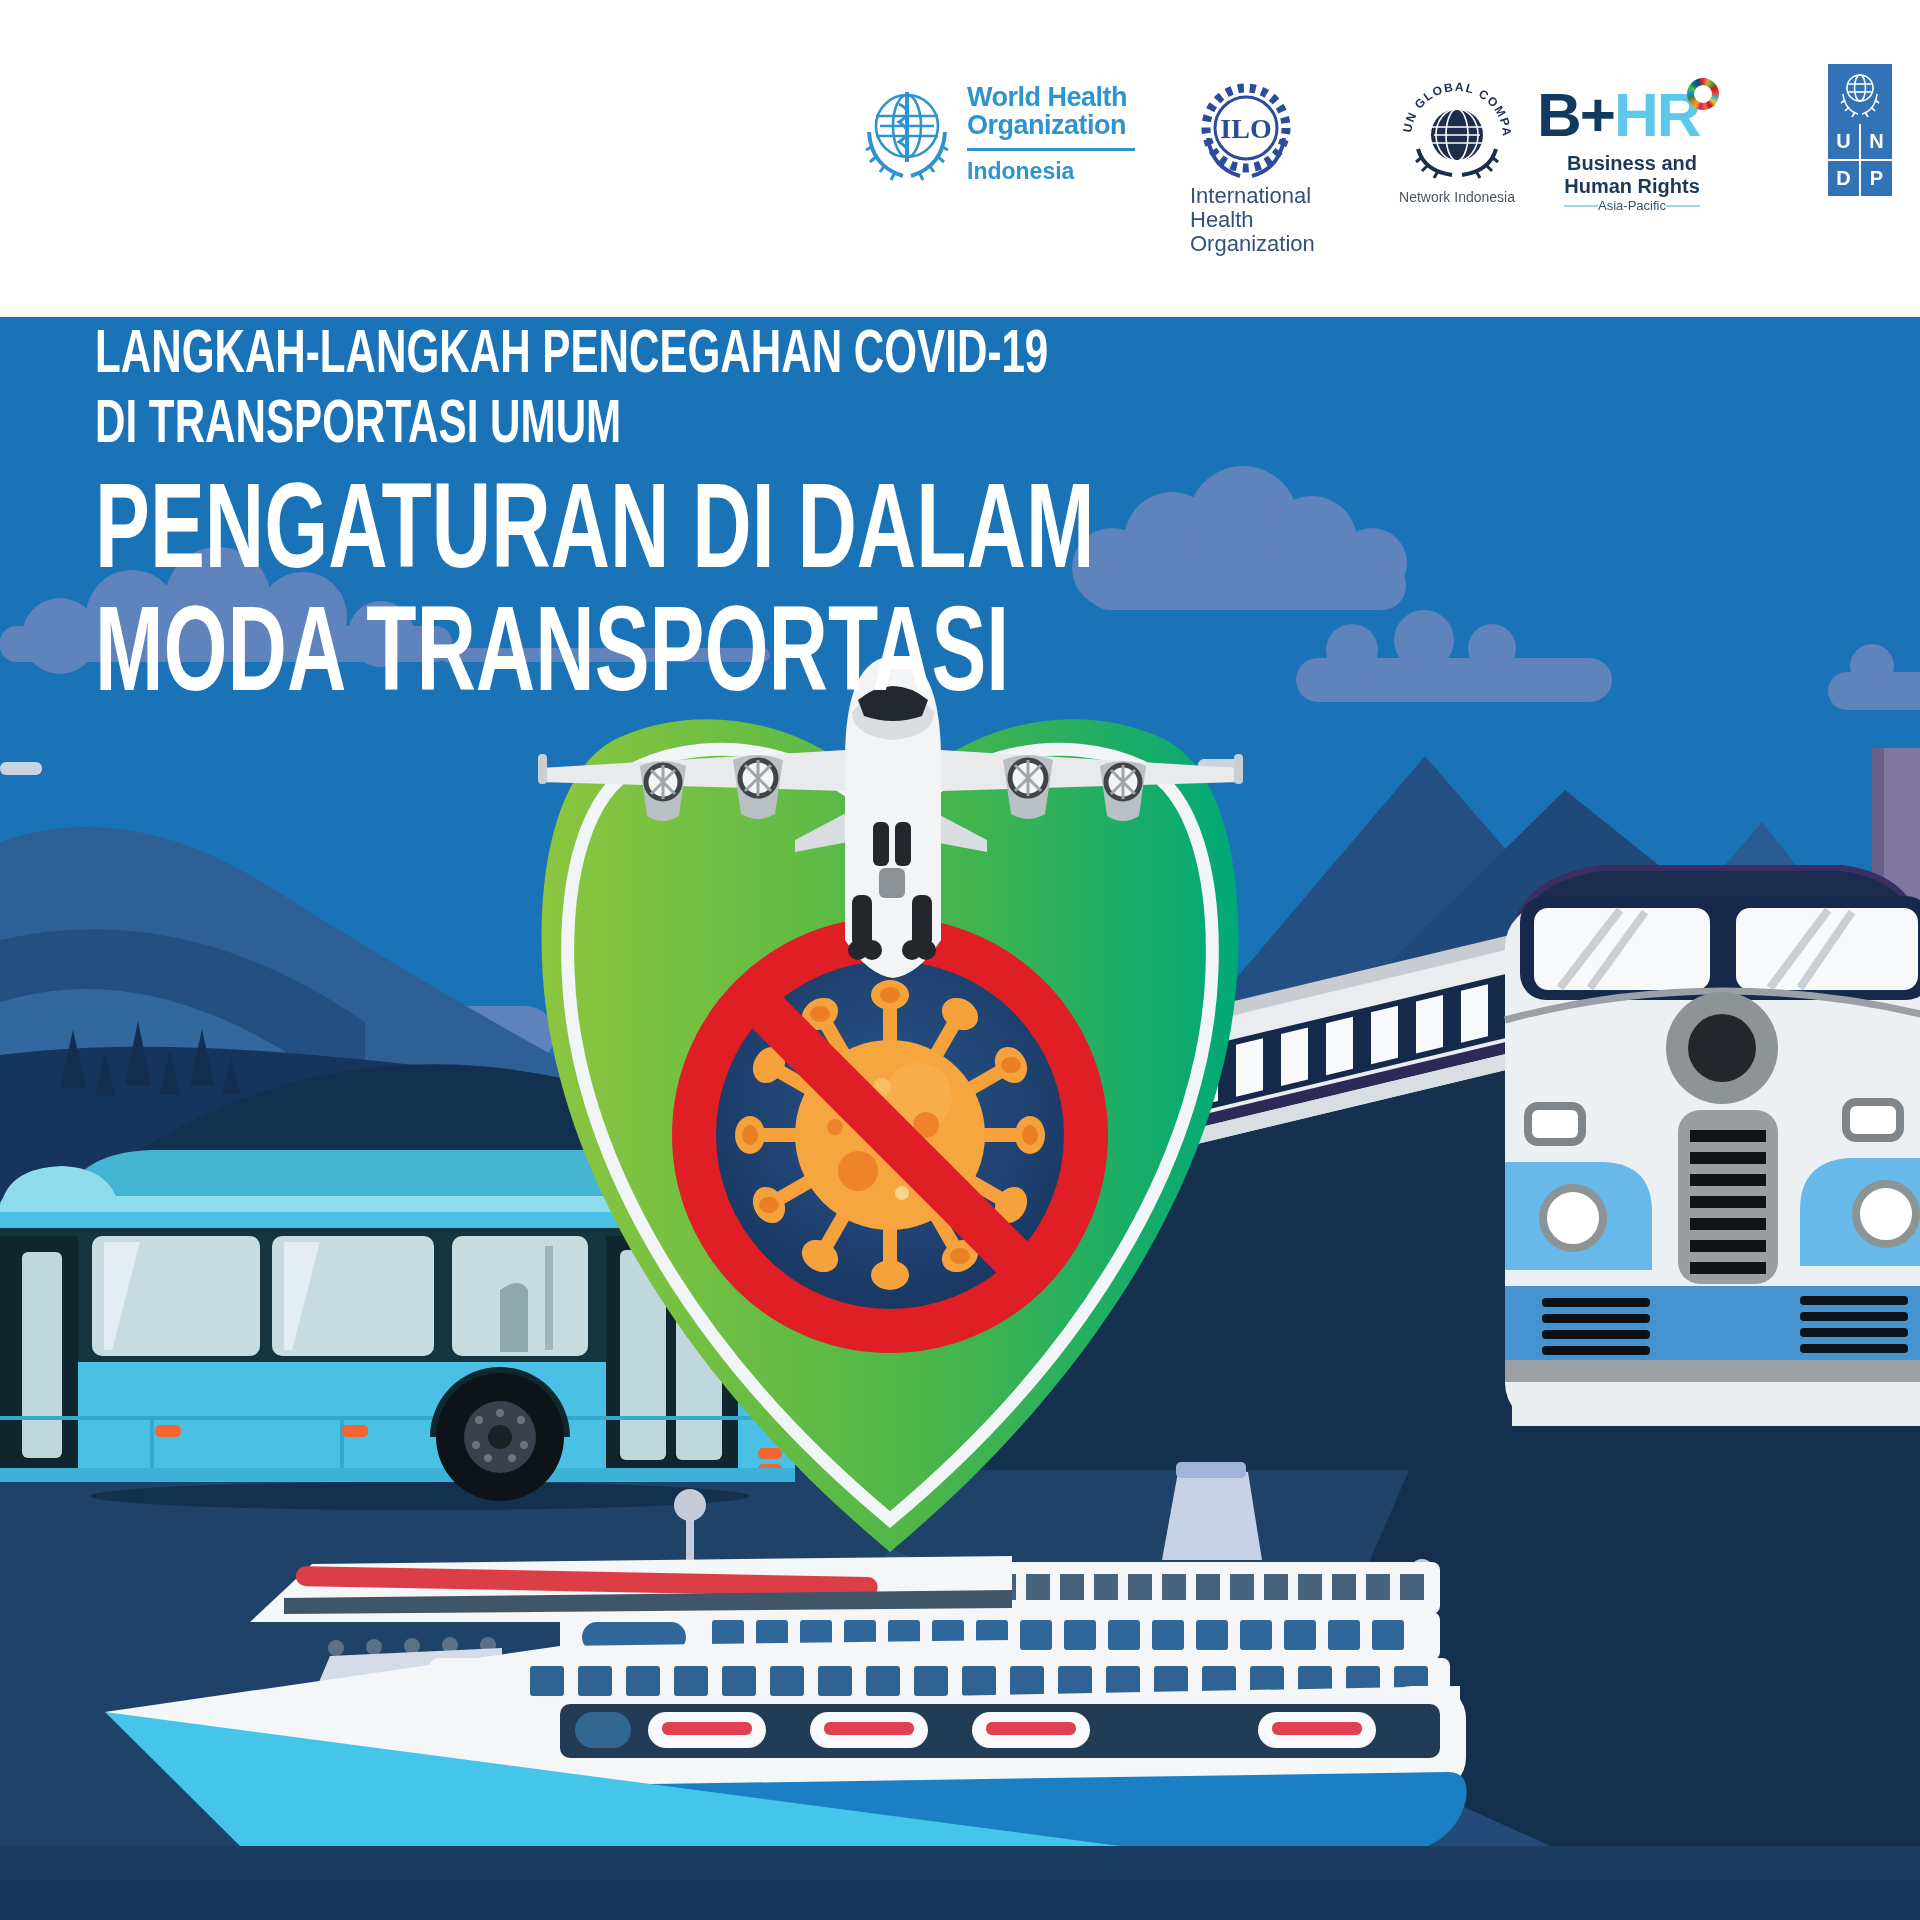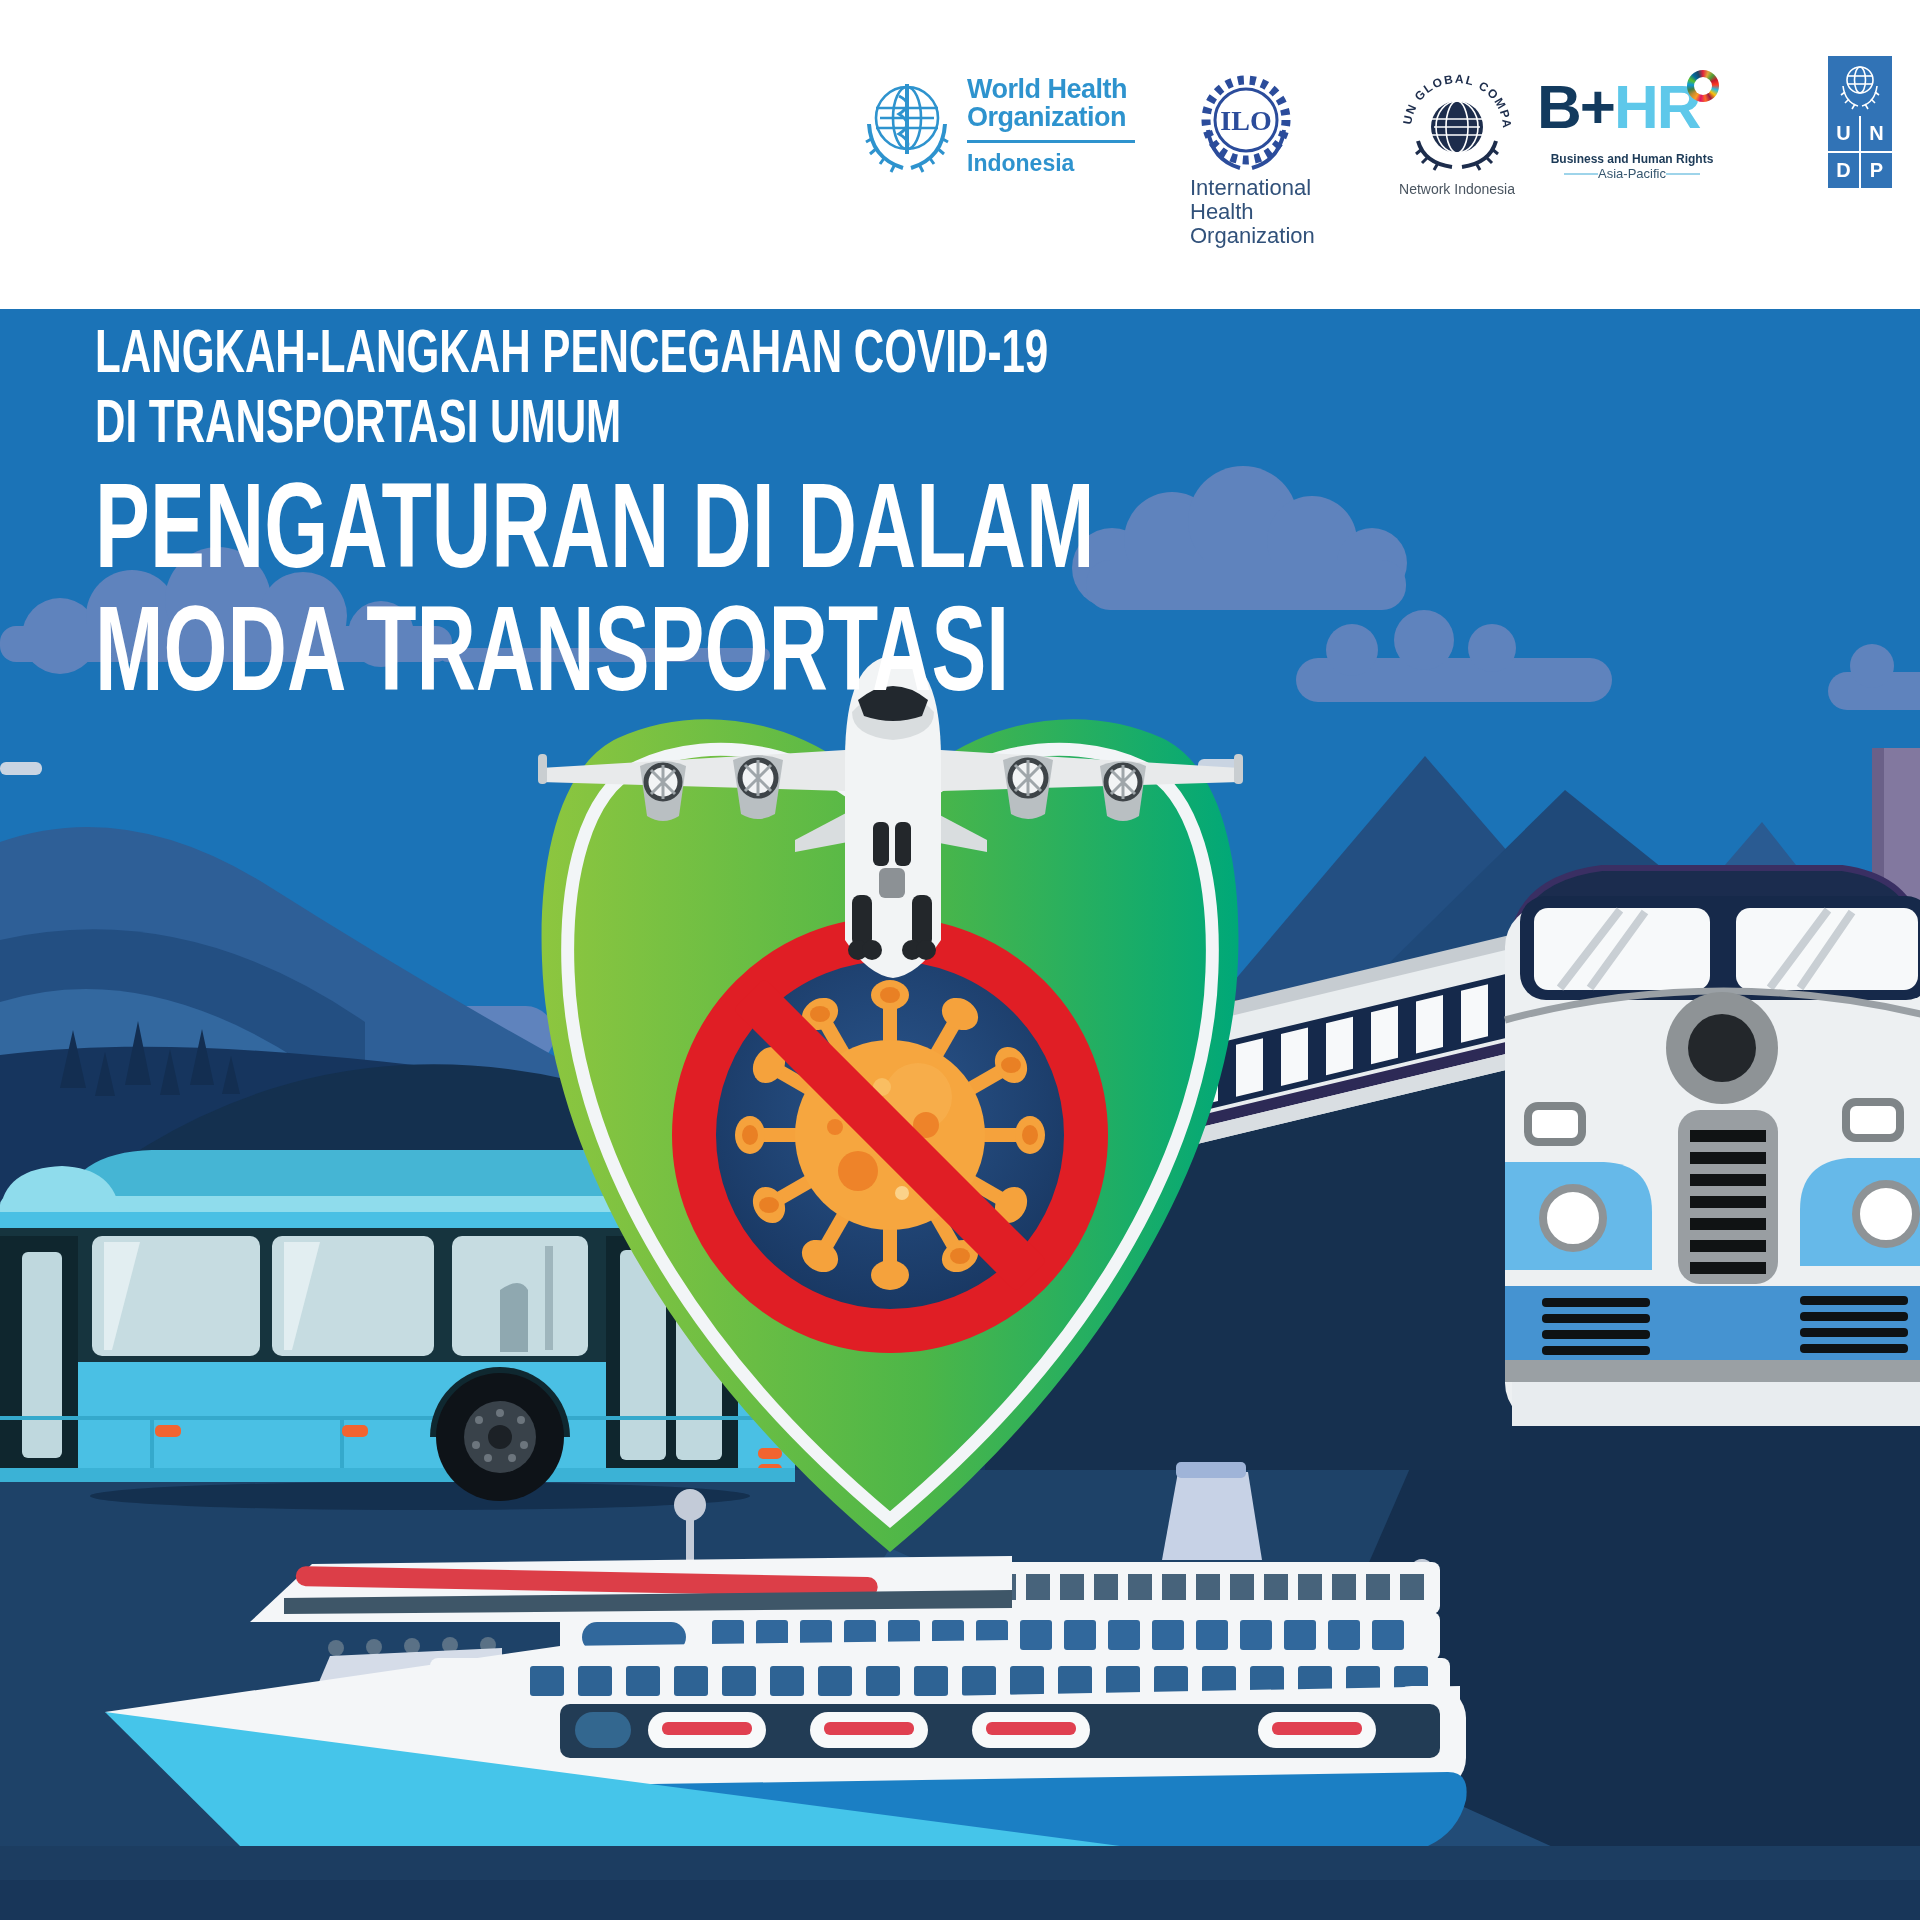--- a/index.html
+++ b/index.html
@@ -1,38 +1,38 @@
 <!DOCTYPE html>
 <html style="--header_bg: #FFFFFF; --sky_blue: #1B73B7; --cloud_slate: #5F83BD; --navy_foreground: #16355E; --shield_green_light: #8DC63F; --shield_green_dark: #00A878; --prohibition_red: #E01E25; --virus_orange: #F6A63F; --bus_cyan: #4AC0E4; --train_blue: #4593D1; --hull_blue: #1B7FC4; --wave_cyan: #45C5EA; --who_blue: #2E93CE; --ilo_blue: #2B4C9B; --ungc_navy: #1D2D4C; --bhr_navy: #123A5E; --bhr_cyan: #5EC8EA; --undp_blue: #3173B6; --title_white: #FFFFFF;"><head>
 <meta charset="utf-8">
 <style>
   html,body{margin:0;padding:0;background:#0e2238;}
   .poster{position:relative;width:1920px;height:1920px;overflow:hidden;background:#fff;
           font-family:"Liberation Sans",sans-serif;}
   .art{position:absolute;inset:0;}
   .art svg{position:absolute;left:0;top:0;}
   
-  .header{position:absolute;left:0;top:0;width:1920px;height:309px;background:var(--header_bg,#fff);z-index:5;}
+  .header{position:absolute;left:0;top:8px;width:1920px;height:309px;background:var(--header_bg,#fff);z-index:5;}
   .logo{position:absolute;display:flex;align-items:center;}
   .who{left:857px;top:72px;}
   .who-text{margin-left:10px;color:var(--who_blue,#2E93CE);font-weight:700;}
   .who-l{font-size:27px;line-height:28px;letter-spacing:-.5px;}
   .who-rule{height:3px;background:var(--who_blue,#2E93CE);margin:9px 0 7px 0;width:168px;}
   .who-country{font-size:23px;}
   .ilo{left:1178px;top:68px;flex-direction:column;}
   .ilo-text{margin-left:12px;color:#31517A;font-weight:400;font-size:22px;line-height:24px;}
   .ungc{left:1398px;top:63px;display:block;text-align:center;width:118px;}
   .ungc-caption{margin-top:2px;font-size:14px;color:#4A5560;}
   .bhr{left:1537px;top:78px;display:block;width:190px;text-align:center;}
   .bhr-brand{position:relative;font-weight:700;font-size:62px;line-height:58px;letter-spacing:-2px;color:var(--bhr_navy,#123A5E);text-align:left;}
   .bhr-hr{color:var(--bhr_cyan,#5EC8EA);}
   .sdg-wheel{position:absolute;right:8px;top:-8px;width:32px;height:32px;border-radius:50%;
     background:conic-gradient(#e5243b,#dda63a,#4c9f38,#c5192d,#ff3a21,#26bde2,#fcc30b,#a21942,#fd6925,#dd1367,#fd9d24,#bf8b2e,#3f7e44,#0a97d9,#56c02b,#00689d,#19486a,#e5243b);}
   .sdg-wheel::after{content:"";position:absolute;inset:7px;background:#fff;border-radius:50%;}
-  .bhr-c1{font-size:12px;color:#1C3A57;font-weight:700;margin-top:16px;}
+  .bhr-c1{font-size:20px;color:#1C3A57;font-weight:700;margin-top:8px;}
   .bhr-c2{font-size:13px;color:#35566E;display:flex;align-items:center;justify-content:center;}
   .bhr-c2 .dash{display:inline-block;width:34px;height:2px;background:#9ED4EA;}
   .undp{left:1828px;top:56px;display:block;width:64px;}
   .undp-box{width:64px;height:132px;background:var(--undp_blue,#3173B6);display:flex;flex-direction:column;}
   .undp-grid{flex:1;display:grid;grid-template-columns:1fr 1fr;grid-template-rows:1fr 1fr;gap:2px;background:#fff;margin-top:2px;}
   .undp-cell{background:var(--undp_blue,#3173B6);color:#fff;font-weight:700;font-size:20px;display:flex;align-items:center;justify-content:center;}
   
   .title{position:absolute;left:95px;top:316px;z-index:4;color:#fff;transform:scaleX(.68);
          transform-origin:left top;white-space:nowrap;}
   .t-small{font-weight:700;font-size:62px;line-height:70px;letter-spacing:0;}

